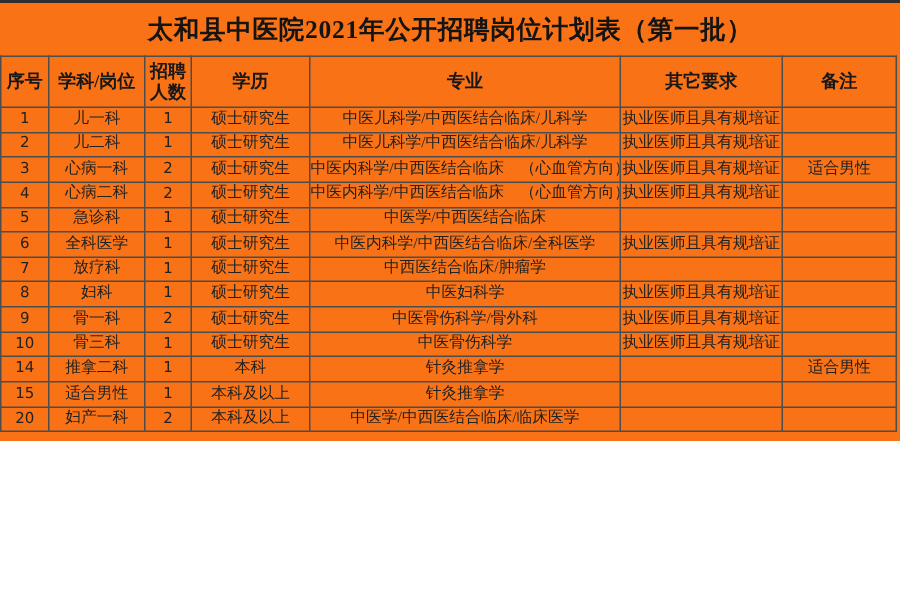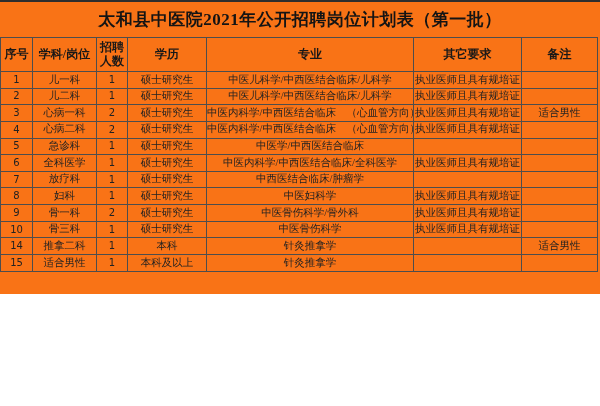--- a/index.html
+++ b/index.html
@@ -208,15 +208,24 @@
         </tr>
         <tr>
           <td class="c-index">15</td>
           <td class="c-position">适合男性</td>
           <td class="c-count">1</td>
           <td class="c-education">本科及以上</td>
           <td class="c-major">针灸推拿学</td>
           <td class="c-requirements"></td>
           <td class="c-remarks"></td>
         </tr>
+        <tr>
+          <td class="c-index">20</td>
+          <td class="c-position">妇产一科</td>
+          <td class="c-count">2</td>
+          <td class="c-education">本科及以上</td>
+          <td class="c-major">中医学/中西医结合临床/临床医学</td>
+          <td class="c-requirements"></td>
+          <td class="c-remarks"></td>
+        </tr>
       </tbody>
   </table>
 </div>
 
 </body></html>

